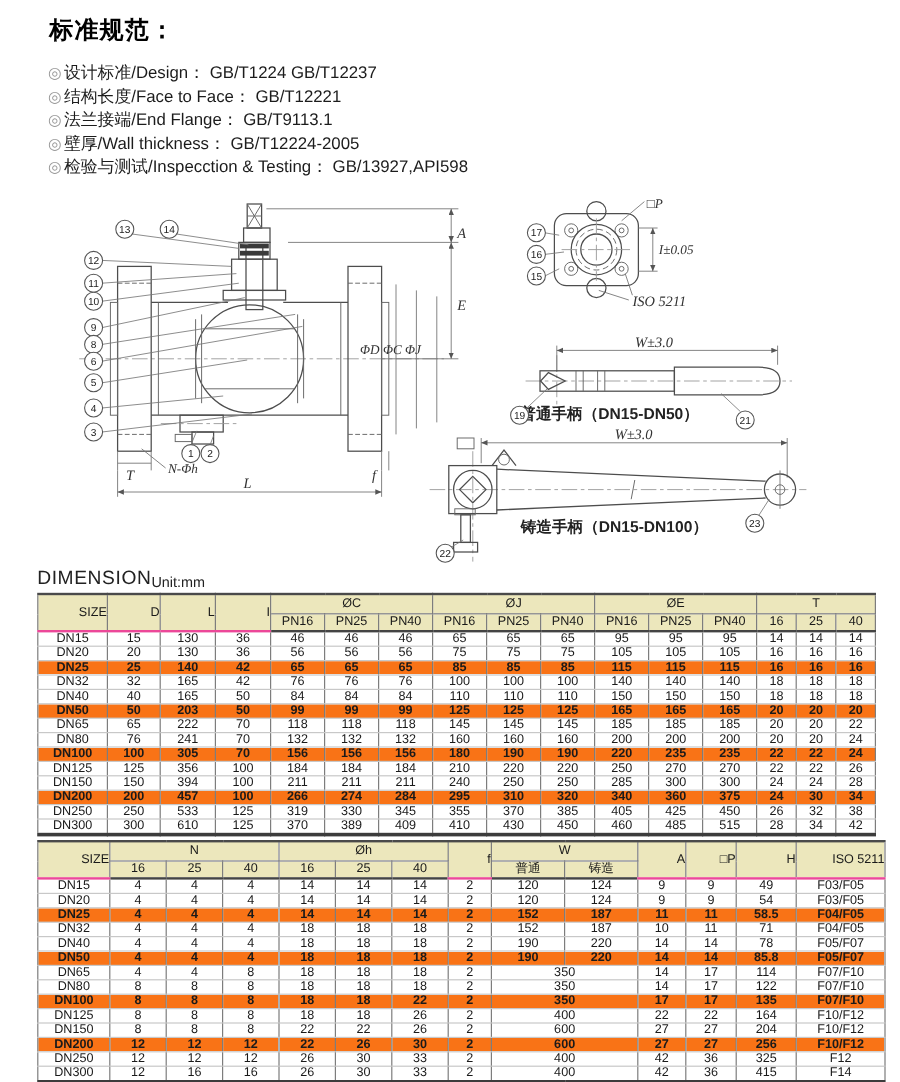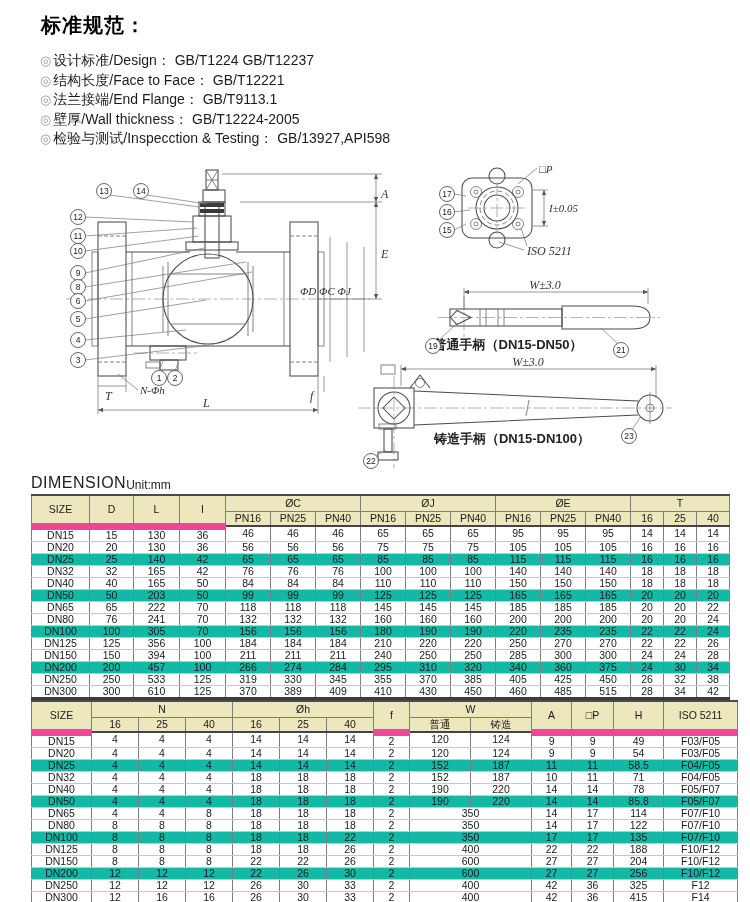--- a/index.html
+++ b/index.html
@@ -31,25 +31,25 @@
   .tbl-head-row{display:flex;justify-content:flex-start;align-items:flex-end;margin-bottom:2px;}
   .tbl-title{font-size:16px;color:#222;letter-spacing:.5px;}
   .tbl-unit{font-size:12px;color:#222;}
   table{border-collapse:collapse;width:100%;table-layout:fixed;
         border-top:2px solid #4a4a4a;border-bottom:3px solid #3c3c3c;}
   th{background:#ece7bc;font-weight:400;}
   th,td{font-size:10.5px;padding:0;text-align:center;color:#1a1a1a;overflow:hidden;white-space:nowrap;}
   th{border:1px solid #7d7d7d;height:13px;line-height:13px;}
   thead tr.grp th{height:15px;line-height:15px;}
   thead tr:last-child th{border-bottom:2px solid #444;text-align:center;}
-  thead tr.grp th[rowspan]{border-bottom:7px solid #ec4899;}
+  thead tr.grp th[rowspan]{border-bottom:2px solid #ec4899;text-align:right;}
   td{border-left:1px solid #7d7d7d;border-right:1px solid #7d7d7d;
      border-top:1px solid #c8c8c8;border-bottom:1px solid #c8c8c8;
      height:11px;line-height:11px;}
-  tbody tr.alt{background:#14b8a6;}
+  tbody tr.alt{background:#f97316;font-weight:bold;}
 </style>
 </head>
 <body>
 
 <div class="specs">
   <h1>标准规范：</h1>
   <ul>
       <li><span class="bullet">◎</span><span>设计标准/Design： GB/T1224  GB/T12237</span></li>
       <li><span class="bullet">◎</span><span>结构长度/Face to Face： GB/T12221</span></li>
       <li><span class="bullet">◎</span><span>法兰接端/End Flange： GB/T9113.1</span></li>
@@ -819,21 +819,21 @@
           <td>8</td>
           <td>8</td>
           <td>8</td>
           <td>18</td>
           <td>18</td>
           <td>26</td>
           <td>2</td>
           <td colspan="2">400</td>
           <td>22</td>
           <td>22</td>
-          <td>188</td>
+          <td>164</td>
           <td>F10/F12</td>
         </tr>
         <tr>
           <td>DN150</td>
           <td>8</td>
           <td>8</td>
           <td>8</td>
           <td>22</td>
           <td>22</td>
           <td>26</td>

